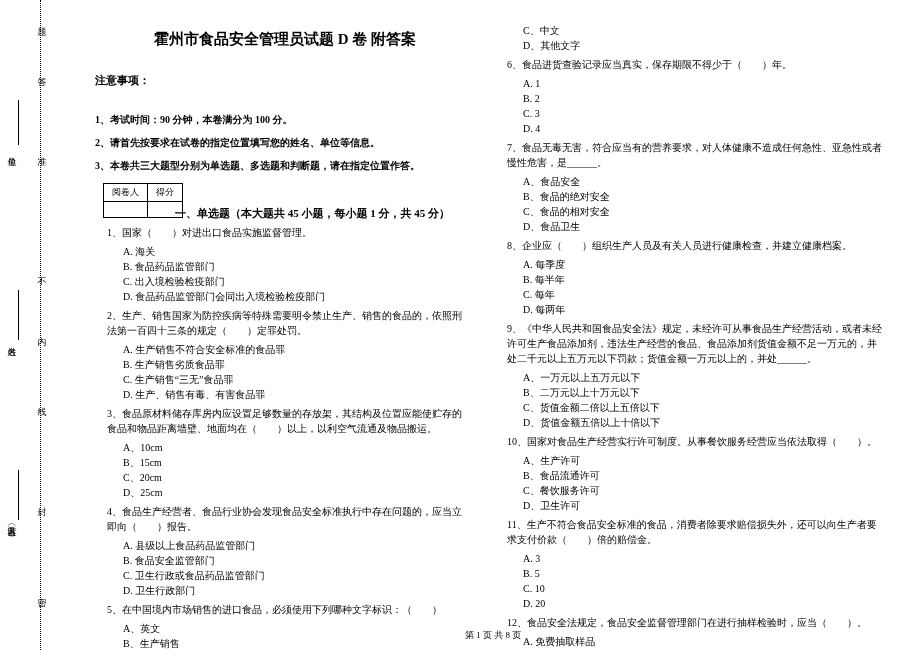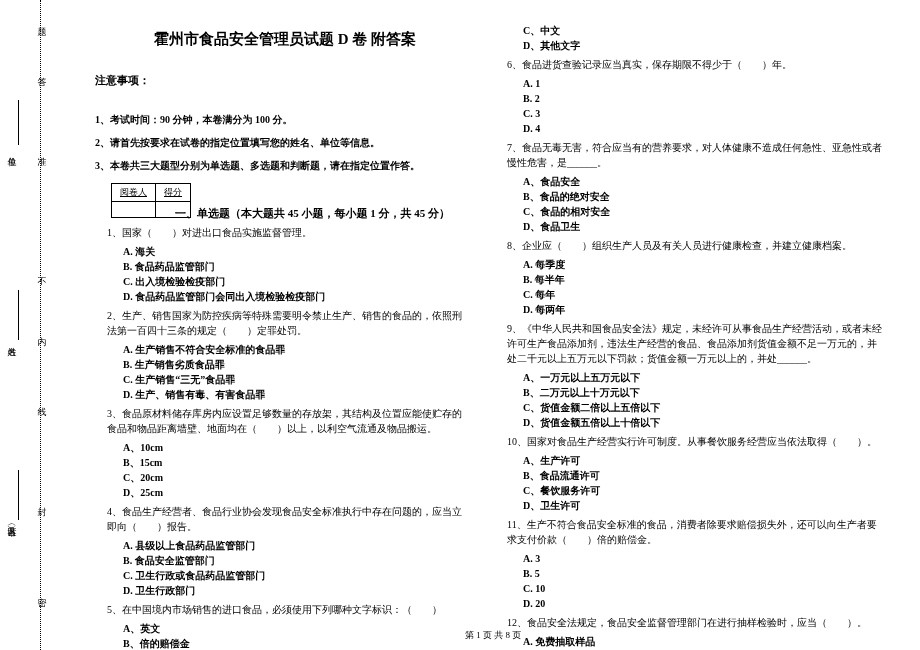--- a/index.html
+++ b/index.html
@@ -84,22 +84,21 @@
       margin: 24px 0;
     }
     .notice-item {
       font-size: 10px;
       margin: 8px 0;
       line-height: 1.5;
       font-weight: bold;
     }
     .score-table {
       border-collapse: collapse;
-      margin: 10px 16px;
-      text-decoration: underline;
+      margin: 10px 8px;
     }
     .score-table td {
       border: 1px solid #000;
       padding: 2px 8px;
       font-size: 9px;
       text-align: center;
       min-width: 30px;
       height: 16px;
     }
     .section-title {
@@ -111,21 +110,20 @@
     }
     .question {
       font-size: 10px;
       margin: 4px 12px;
       line-height: 1.5;
     }
     .option {
       font-size: 10px;
       margin-left: 28px;
       line-height: 1.5;
-      font-weight: bold;
     }
     .footer {
       position: absolute;
       bottom: 8px;
       width: 100%;
       text-align: center;
       font-size: 9px;
       margin-left: 33px;
     }
   </style>
@@ -191,21 +189,21 @@
     <div class="option">D、25cm</div>
 
     <div class="question">4、食品生产经营者、食品行业协会发现食品安全标准执行中存在问题的，应当立即向（　　）报告。</div>
     <div class="option">A. 县级以上食品药品监管部门</div>
     <div class="option">B. 食品安全监管部门</div>
     <div class="option">C. 卫生行政或食品药品监管部门</div>
     <div class="option">D. 卫生行政部门</div>
 
     <div class="question">5、在中国境内市场销售的进口食品，必须使用下列哪种文字标识：（　　）</div>
     <div class="option">A、英文</div>
-    <div class="option">B、倍的赔偿金</div>
+    <div class="option">B、生产销售</div>
   </div>
 
   <div class="col col-right">
     <div style="height:18px"></div>
     <div class="option">C、中文</div>
     <div class="option">D、其他文字</div>
 
     <div class="question">6、食品进货查验记录应当真实，保存期限不得少于（　　）年。</div>
     <div class="option">A. 1</div>
     <div class="option">B. 2</div>

